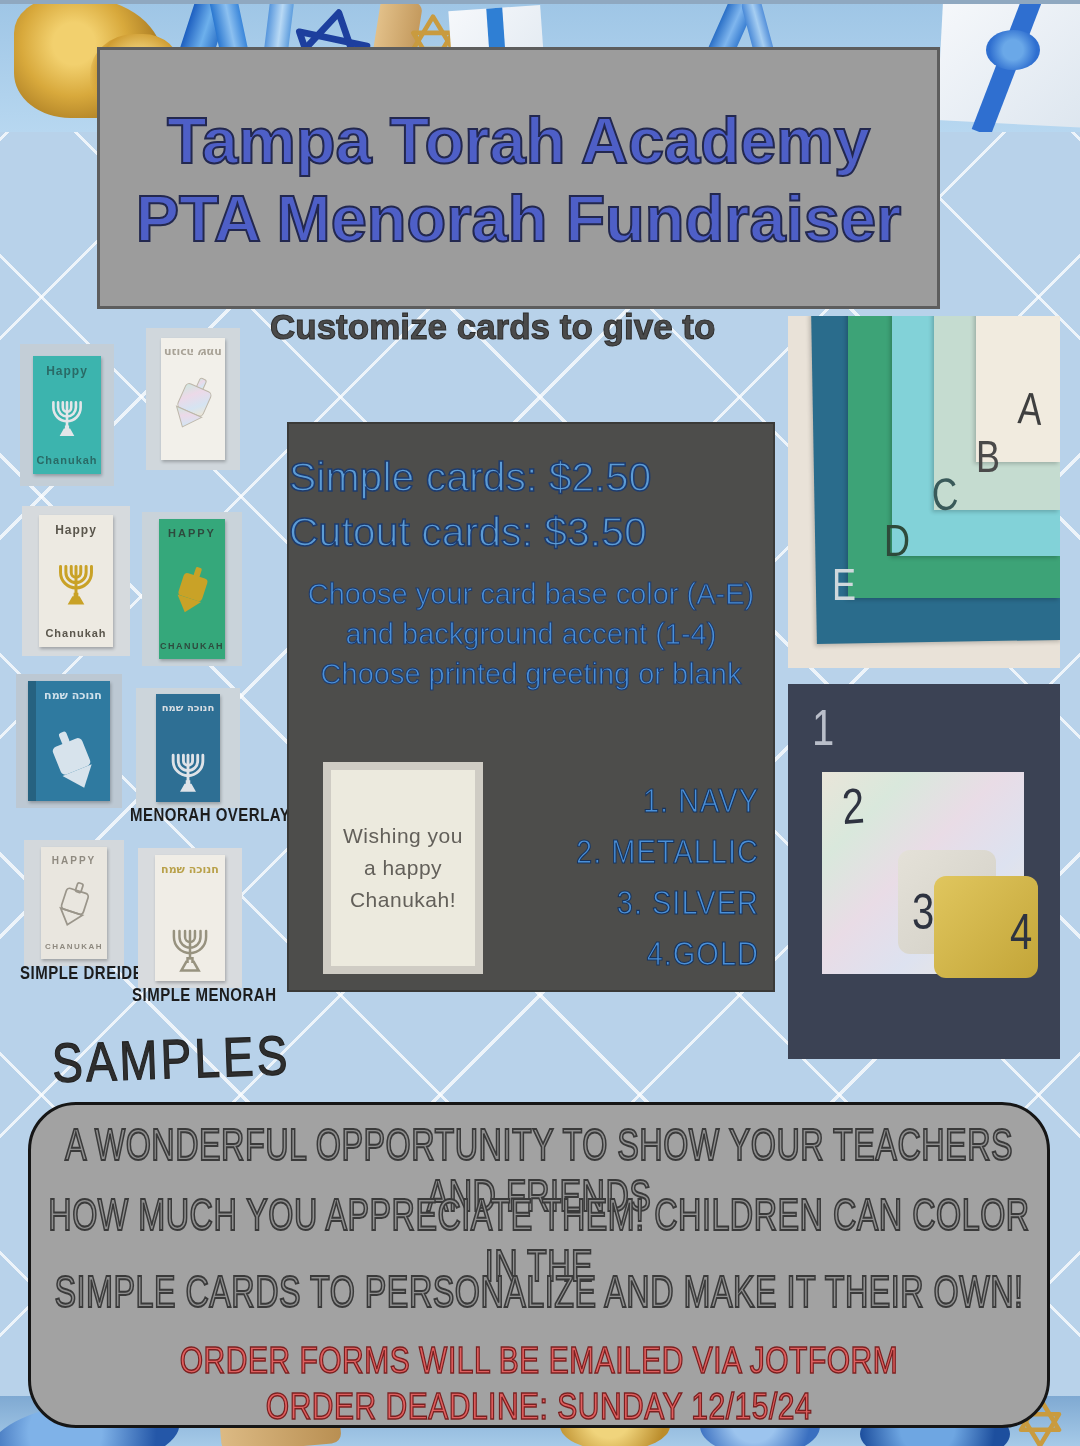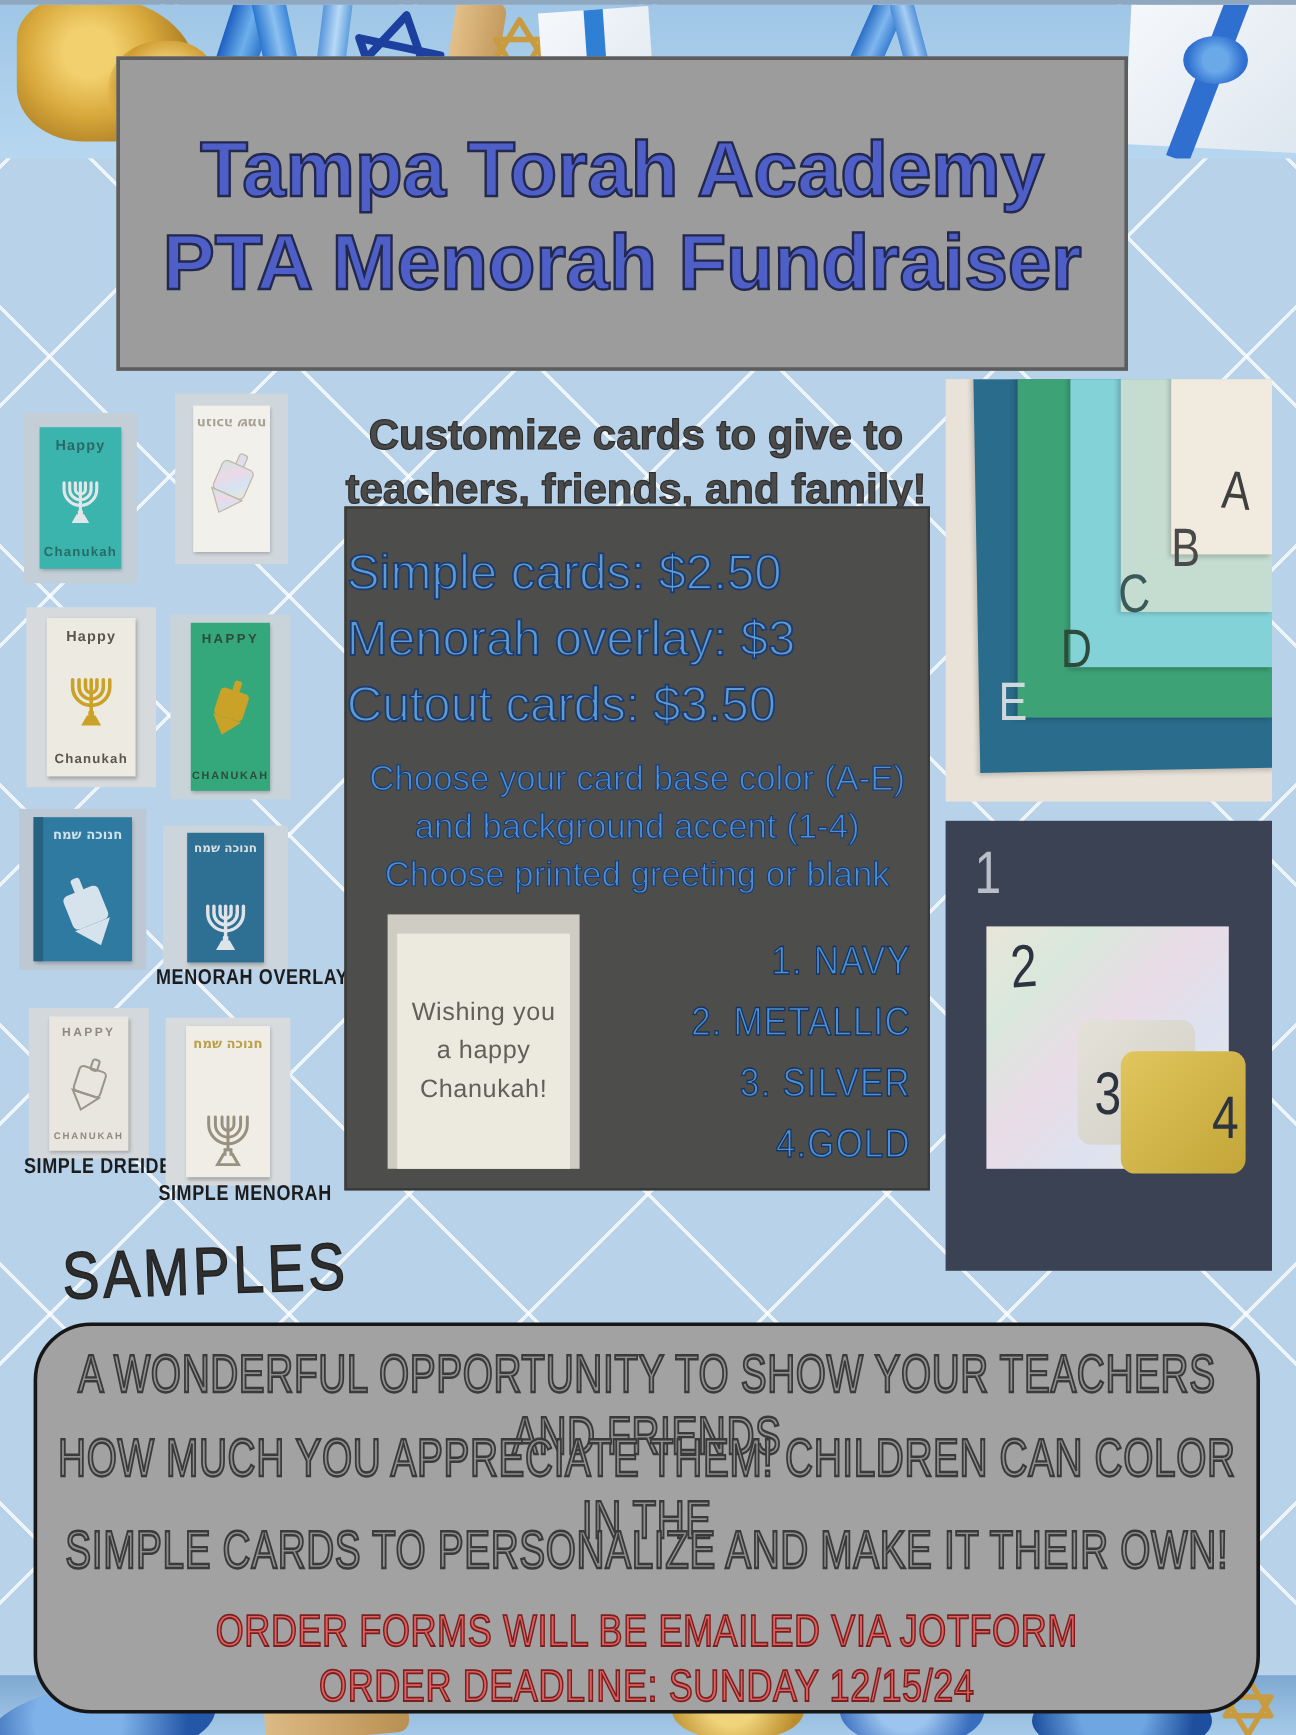--- a/index.html
+++ b/index.html
@@ -51,31 +51,31 @@
     background:radial-gradient(circle at 45% 40%, #f0d47c 0 30%, #bb8d2c 80%);}
   .b-wood{left:220px;top:6px;width:120px;height:46px;border-radius:10px;transform:rotate(-5deg);
     background:linear-gradient(90deg,#dcba84,#b98f52);}
   .b-gold-star{left:1012px;top:-2px;width:60px;height:56px;}
   
   .title-box{position:absolute;left:97px;top:43px;width:843px;height:262px;background:#9c9c9c;
     border:3px solid #5d5d5d;z-index:3;text-align:center;padding-top:52px;}
   .title-line{font-size:65px;font-weight:700;letter-spacing:0;line-height:78px;color:#4e5fc7;
     -webkit-text-stroke:2px #23284f;}
   
-  .intro{position:absolute;left:270px;top:336px;width:520px;text-align:center;z-index:2;}
+  .intro{position:absolute;left:270px;top:300px;width:520px;z-index:2;}
   .intro div{font-size:35px;font-weight:700;color:#4a4a4a;-webkit-text-stroke:1px #2e2e2e;line-height:45px;}
   
   .dark-box{position:absolute;left:287px;top:418px;width:488px;height:570px;background:#4d4d4b;
     border:2px solid #3a3a38;z-index:2;}
   .prices{margin-top:26px;}
   .prices div{font-size:41px;line-height:55px;color:#5b9bd5;-webkit-text-stroke:1.5px #1d3b6e;}
   .instr{margin-top:14px;text-align:center;}
   .instr div{font-size:29px;line-height:40px;color:#4a90d8;-webkit-text-stroke:1px #1d3b6e;}
   .greeting-photo{position:absolute;left:34px;top:338px;width:160px;height:212px;background:#cfccc4;
-    display:flex;align-items:flex-end;justify-content:center;}
+    display:flex;align-items:center;justify-content:center;}
   .greeting-card{width:144px;height:196px;background:#eceade;text-align:center;
     display:flex;flex-direction:column;justify-content:center;gap:8px;}
   .greeting-card div{font-size:21px;color:#63605a;letter-spacing:.5px;}
   .accent-list{position:absolute;left:256px;top:352px;width:214px;text-align:right;}
   .accent-list div{font-size:29px;line-height:51px;color:#4a90d8;-webkit-text-stroke:1px #16335e;
     letter-spacing:1px;transform:scaleY(1.15);}
   
   .tile{position:absolute;z-index:2;display:flex;align-items:center;justify-content:center;}
   .card{display:flex;flex-direction:column;align-items:center;justify-content:space-between;
     padding:8px 4px;box-shadow:1px 2px 3px rgba(0,0,0,.25);}
@@ -169,21 +169,20 @@
     </div>
   </div>
 
   <div class="title-box">
     <div class="title-line">Tampa Torah Academy</div>
     <div class="title-line">PTA Menorah Fundraiser</div>
   </div>
 
   <div class="intro">
     <div>Customize cards to give to</div>
-    <div>teachers, friends, and family!</div>
   </div>
 
   <div class="tile" style="left:20px;top:340px;width:94px;height:142px;background:#c3ced7;">
     <div class="card" style="width:68px;height:118px;background:#3cb4ae;">
       <div class="t" style="color:#2a6a66;">Happy</div>
       <span>
           <svg viewBox="0 0 80 84" width="42" height="44">
             <g fill="none" stroke="#e3e6e9" stroke-width="5" stroke-linecap="round">
               <line x1="40" y1="16" x2="40" y2="60"></line>
               <path d="M14 16 V26 A26 26 0 0 0 66 26 V16"></path>
@@ -319,21 +318,20 @@
             </g>
           </svg>
         </span>
     </div>
   </div>
   <div class="tile-label" style="left:132px;top:982px;width:118px;">SIMPLE MENORAH</div>
 
   <div class="dark-box">
     <div class="prices">
       <div>Simple cards: $2.50</div>
-      <div>Menorah overlay: $3</div>
       <div>Cutout cards: $3.50</div>
     </div>
     <div class="instr">
       <div>Choose your card base color (A-E)</div>
       <div>and background accent (1-4)</div>
       <div>Choose printed greeting or blank</div>
     </div>
     <div class="greeting-photo">
       <div class="greeting-card">
         <div>Wishing you</div>

